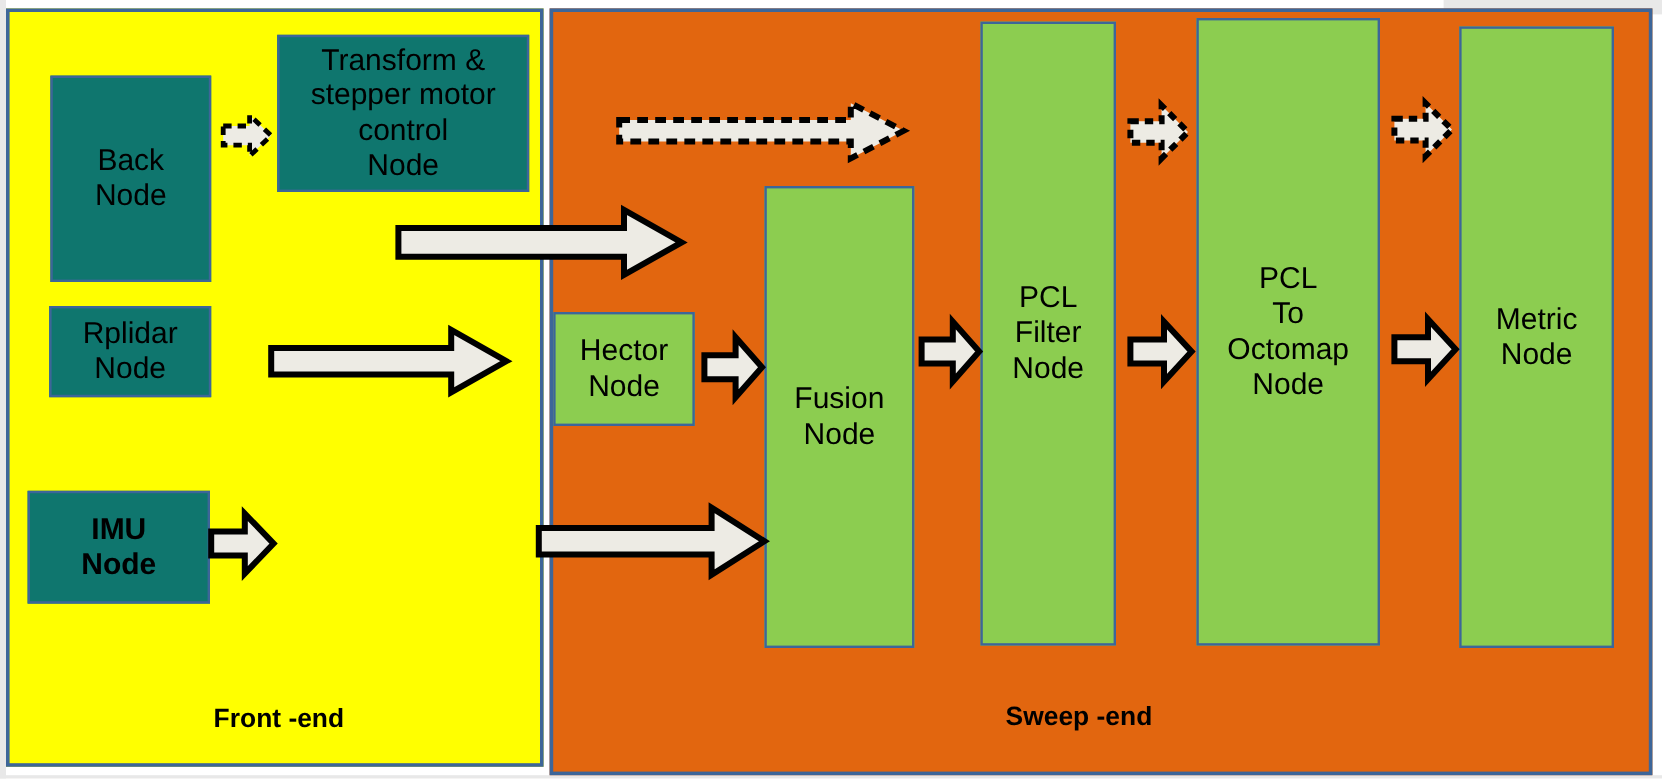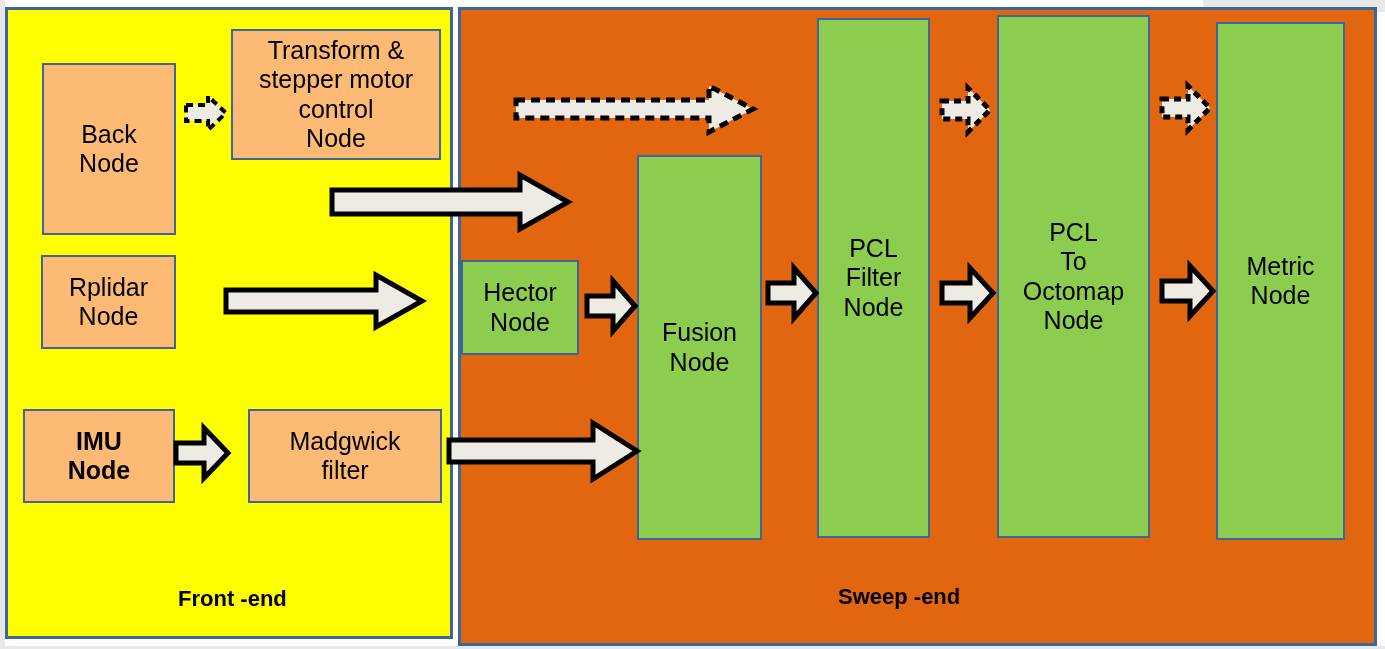--- a/index.html
+++ b/index.html
@@ -74,21 +74,21 @@
     border: 2px solid #3d6699;
     display: flex;
     align-items: center;
     justify-content: center;
     text-align: center;
     color: #000000;
     line-height: 1.18;
     white-space: pre-line;
   }
   .node-blue {
-    background: #fdba74;
+    background: #0f766e;
     font-size: 25px;
   }
   .node-green {
     background: #8ccd50;
     font-size: 25px;
   }
   .arrow {
     position: absolute;
   }
   .arrow svg {
@@ -116,34 +116,30 @@
 Node</span>
   </div>
 
   <div class="node node-blue" style="left:231px; top:29px; width:210px; height:131px;">
     <span>Transform &amp;
 stepper motor
 control
 Node</span>
   </div>
 
-  <div class="node node-blue" style="left:41px; top:255px; width:135px; height:94px;">
+  <div class="node node-blue" style="left:41px; top:255px; width:135px; height:76px;">
     <span>Rplidar
 Node</span>
   </div>
 
   <div class="node node-blue" style="left:23px; top:409px; width:152px; height:94px;font-weight:bold;">
     <span>IMU
 Node</span>
   </div>
 
-  <div class="node node-blue" style="left:248px; top:409px; width:194px; height:94px;">
-    <span>Madgwick
-filter</span>
-  </div>
 
   <div class="panel-label" style="left:178px; top:586px;">Front -end</div>
 
   <div class="node node-green" style="left:461px; top:260px; width:118px; height:95px;">
     <span>Hector
 Node</span>
   </div>
 
   <div class="node node-green" style="left:637px; top:155px; width:125px; height:385px;">
     <span>Fusion

